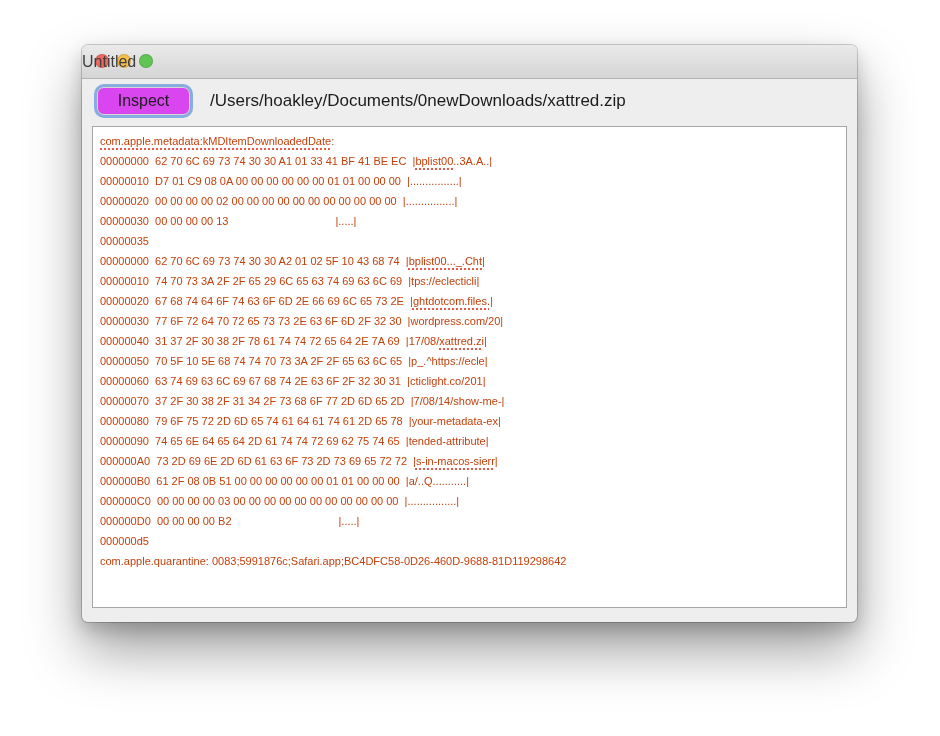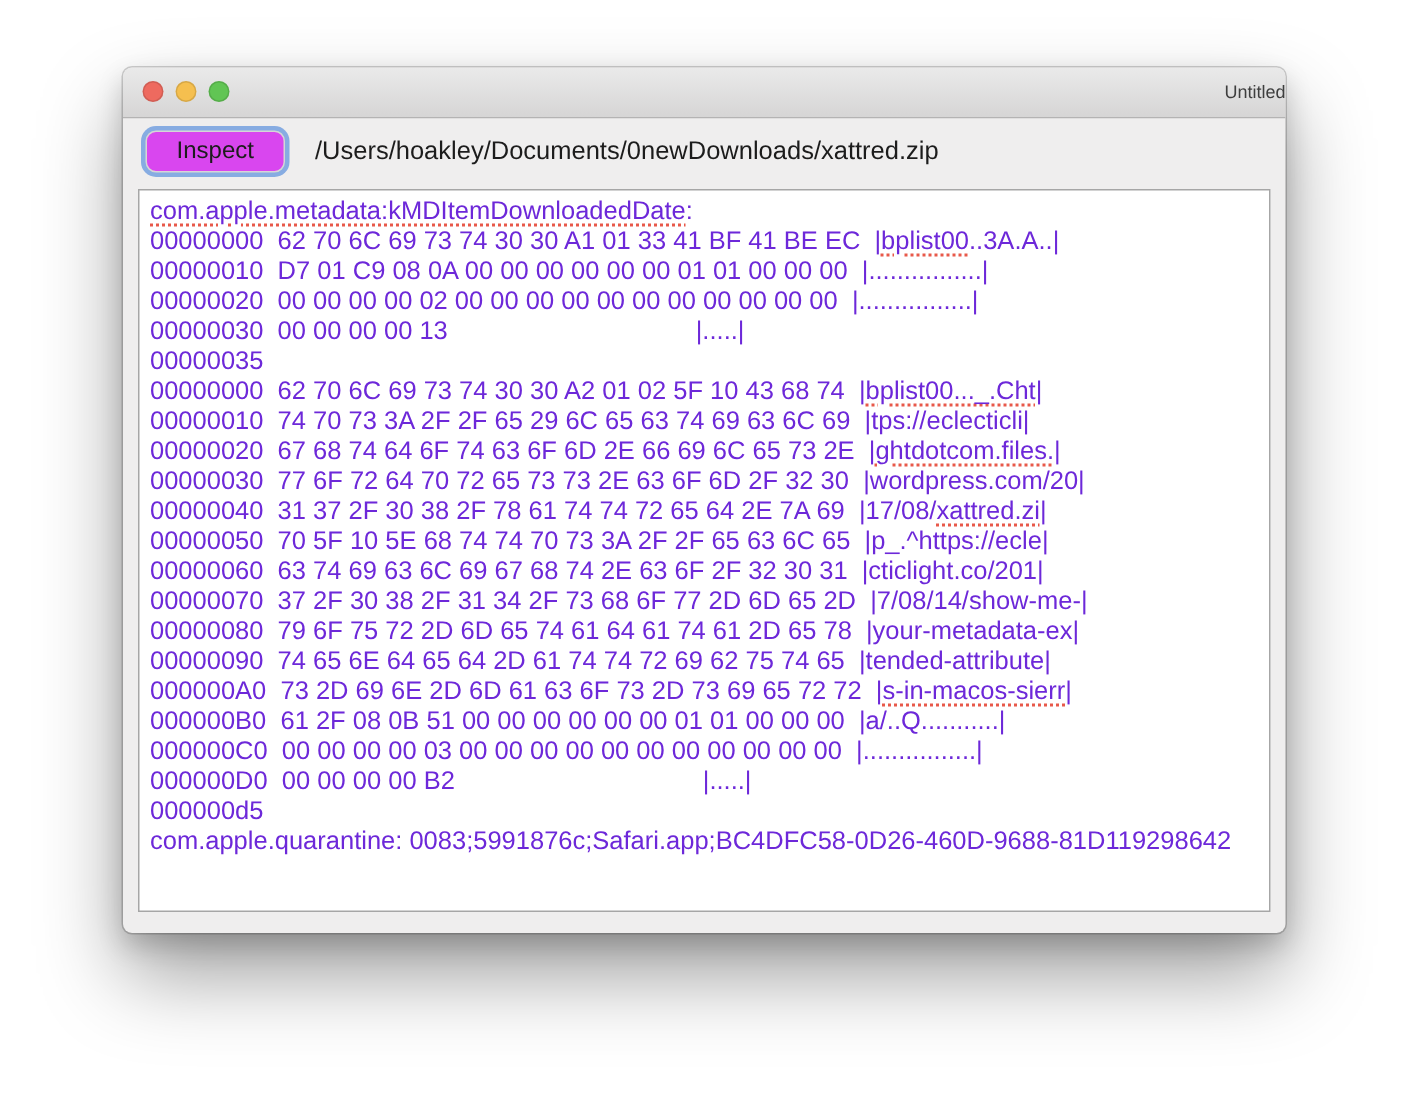--- a/index.html
+++ b/index.html
@@ -19,42 +19,42 @@
     border-bottom: 1px solid #b4b3b3;
   }
   .lights { position: absolute; left: 13px; top: 9px; display: flex; gap: 8px; }
   .light {
     width: 14px; height: 14px; border-radius: 50%;
     box-shadow: inset 0 0 0 1px rgba(0,0,0,0.12);
     display: inline-block;
   }
   .title {
     position: absolute; left: 0; right: 0; top: 0; height: 33px;
-    line-height: 33px; text-align: right;
-    font-size: 12px; color: #3e3e3e;
+    line-height: 33px; text-align: left;
+    font-size: 16px; color: #3e3e3e;
   }
   .toolbar { position: absolute; left: 0; top: 34px; right: 0; height: 46px; }
   .inspect {
     position: absolute; left: 15px; top: 8px; height: 28px; min-width: 93px;
     background: #d946ef; border: 1px solid #d6d6d6; border-radius: 7px;
     font-family: "Liberation Sans", sans-serif; font-size: 16px; color: #1c1c1c;
     box-shadow: 0 0 0 3px #87ace2; cursor: pointer;
   }
   .path {
     position: absolute; left: 128px; top: 0; height: 46px; line-height: 44px;
     font-size: 17px; color: #1c1c1c; white-space: nowrap; text-align: right;
   }
   .textview {
     position: absolute; left: 10px; right: 10px; top: 81px; bottom: 14px;
     background: #ffffff; border: 1px solid #a6a6a6;
     padding: 4px 0 0 7px; overflow: hidden; box-sizing: border-box;
   }
   .line {
     white-space: pre; font-family: "Liberation Sans", sans-serif;
-    font-size: 17px; line-height: 20px; color: #6d28d9;
+    font-size: 11px; line-height: 20px; color: #c2410c;
   }
   .sq {
     text-decoration: underline;
     text-decoration-style: dotted;
     text-decoration-color: #e8594a;
     text-decoration-thickness: 2px;
     text-underline-offset: 3px;
   }
 </style>
 </head>

